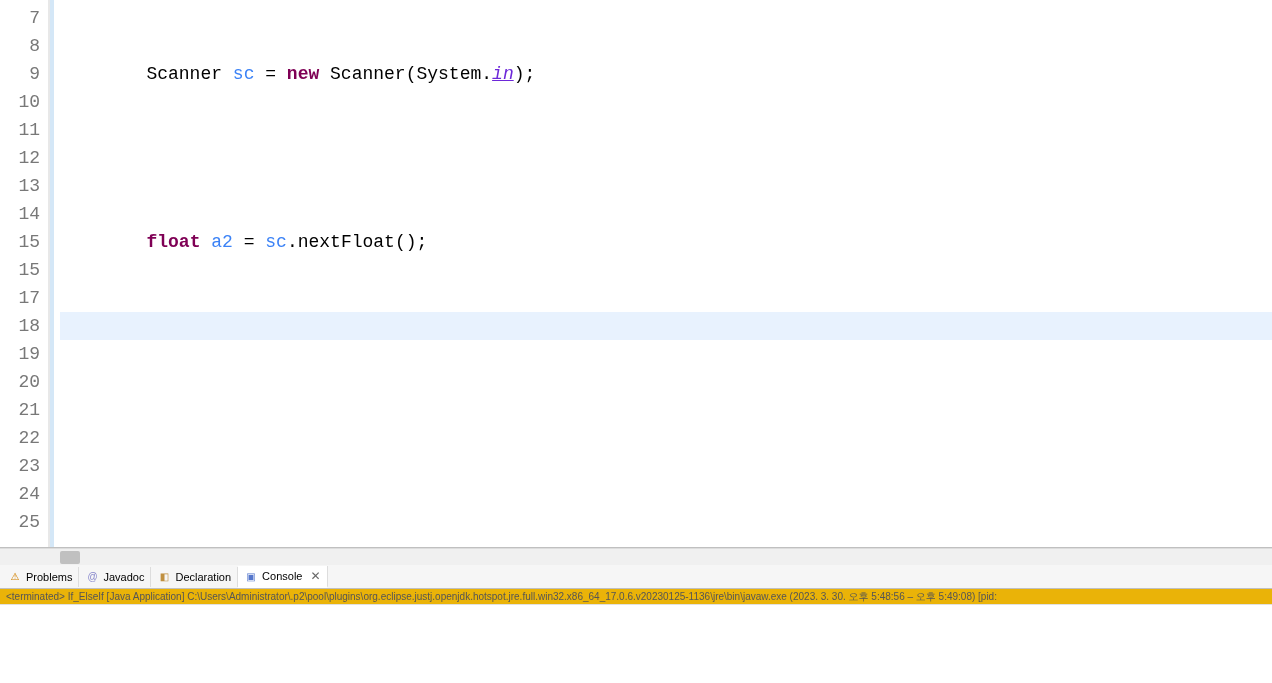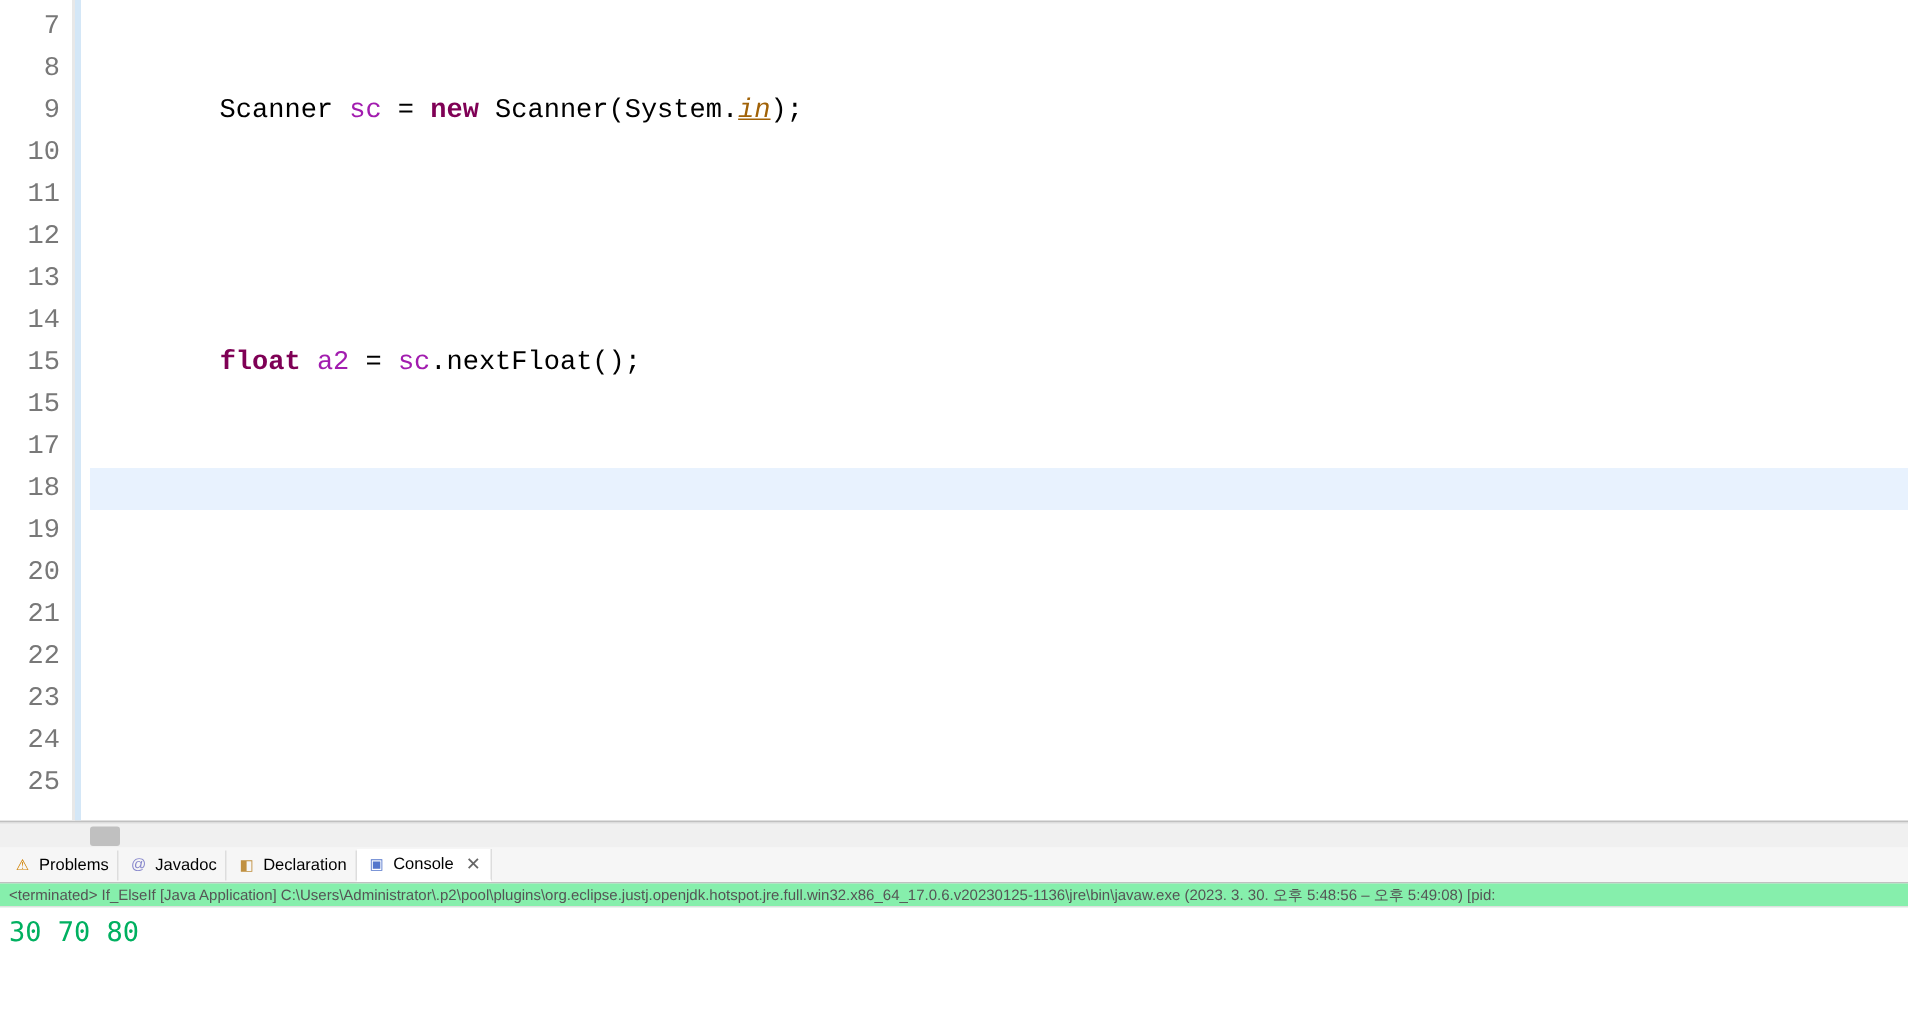--- a/index.html
+++ b/index.html
@@ -36,22 +36,22 @@
       padding-left: 6px;
       padding-top: 4px;
       white-space: pre;
       font-size: 18px;
       line-height: 28px;
       border-left: 4px solid #d4e7f7;
     }
     .code-line { height: 28px; display: block; }
     .code-line.current { background: #e8f2fe; }
     .kw { color: #7f0055; font-weight: bold; margin-top: 11px; }
-    .var { color: #a21caf; }
-    .static-field { color: #a16207; font-style: italic; text-decoration: underline; }
+    .var { color: #3b82f6; }
+    .static-field { color: #6d28d9; font-style: italic; text-decoration: underline; }
     .comment { color: #3f7f5f; }
     .plain { color: #000; }
     
     .scrollbar-h {
       height: 17px;
       background: #f0f0f0;
       border-top: 1px solid #ddd;
       position: relative;
     }
     .scrollbar-thumb {
@@ -100,21 +100,21 @@
     .icon-declaration { color: #c09040; }
     .icon-console { color: #5577cc; }
     .tab-close {
       margin-left: 4px;
       color: #666;
       font-size: 12px;
     }
     
     .console-header {
       height: 16px;
-      background: #86efac;
+      background: #eab308;
       font-family: Tahoma, sans-serif;
       font-size: 10px;
       color: #555;
       padding: 1px 6px;
       white-space: nowrap;
       overflow: hidden;
       border-bottom: 1px solid #e0e0e0;
     }
     .console-body {
       background: #fff;
@@ -192,14 +192,13 @@
   <div class="tab active">
     <span class="tab-icon icon-console">▣</span>
     <span>Console</span>
     <span class="tab-close">✕</span>
   </div>
 </div>
 
 <div class="console-header">&lt;terminated&gt; If_ElseIf [Java Application] C:\Users\Administrator\.p2\pool\plugins\org.eclipse.justj.openjdk.hotspot.jre.full.win32.x86_64_17.0.6.v20230125-1136\jre\bin\javaw.exe  (2023. 3. 30. 오후 5:48:56 – 오후 5:49:08) [pid:</div>
 
 <div class="console-body">
-  <div class="console-input">30 70 80</div>
 </div>
 
 </body></html>

